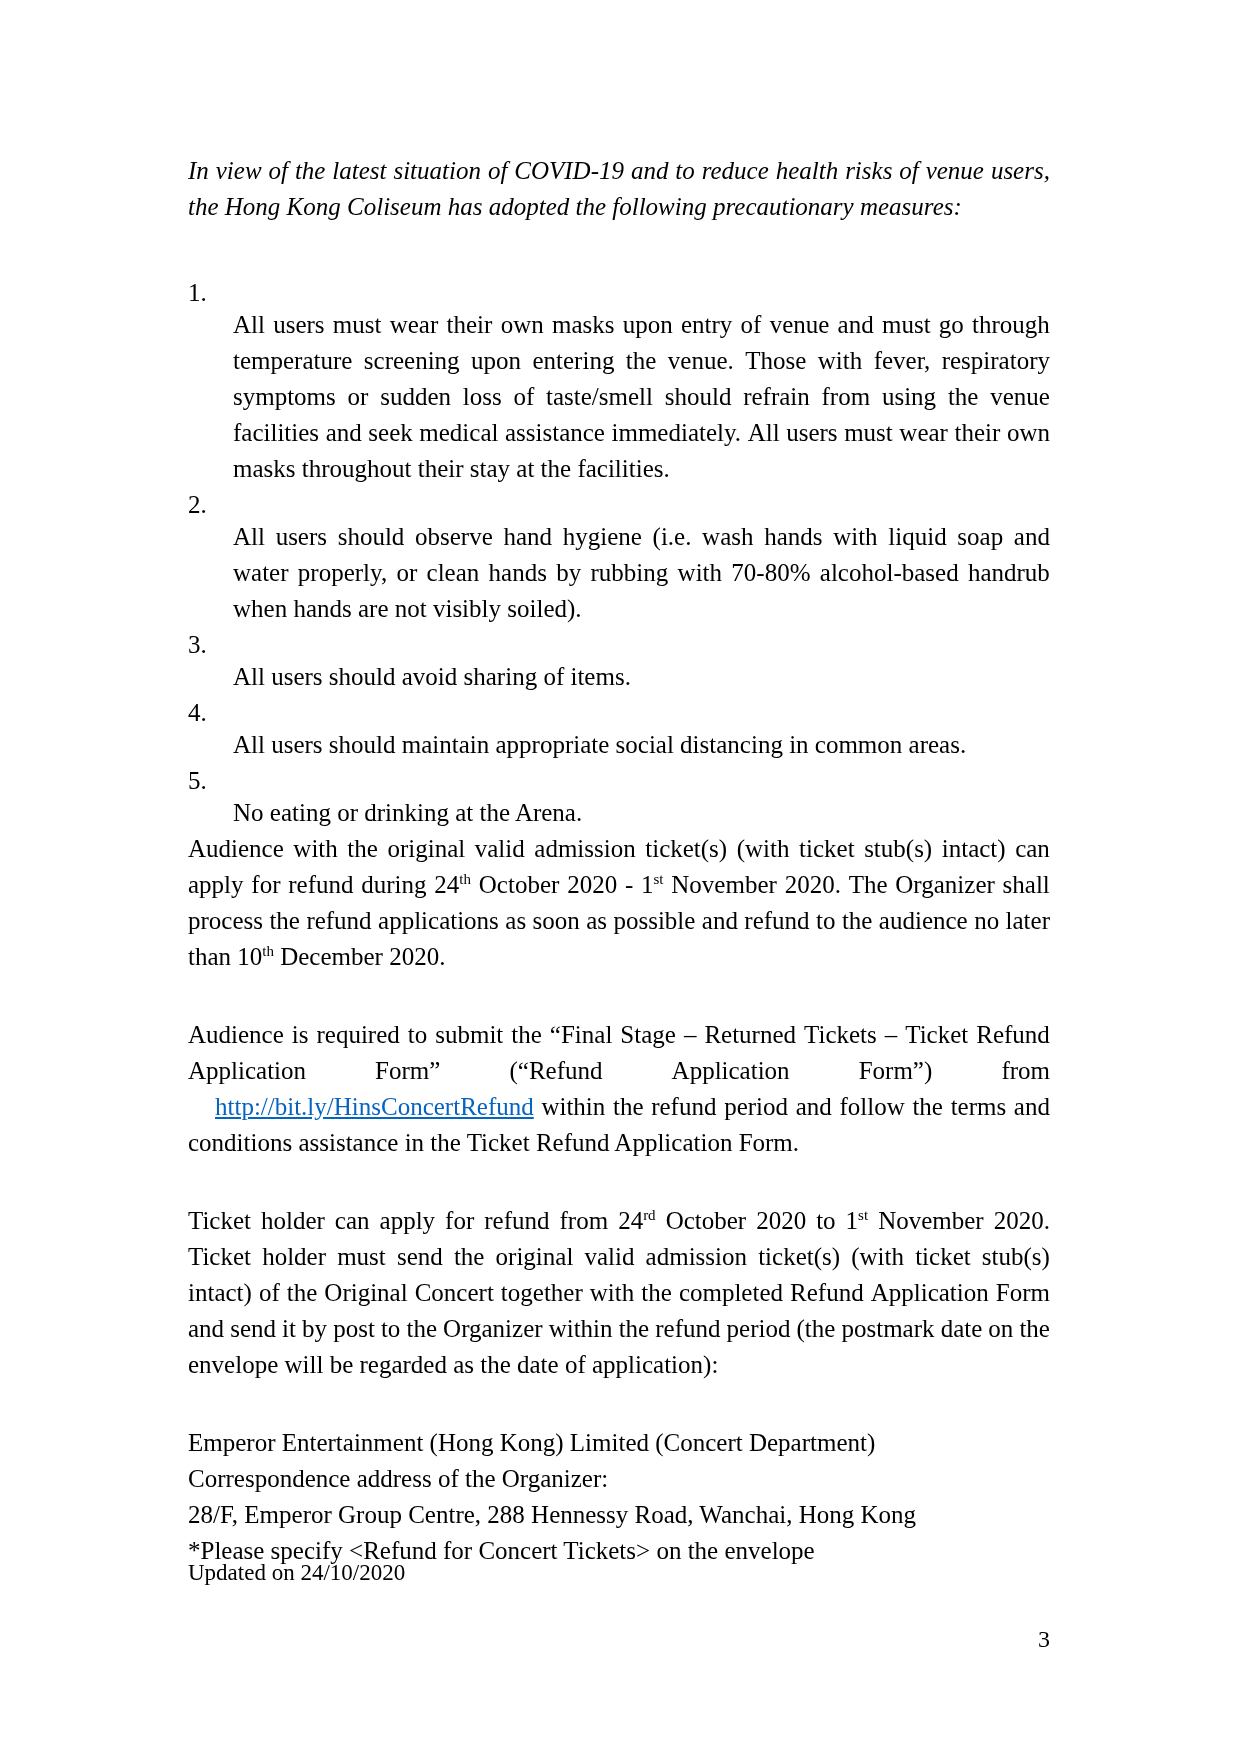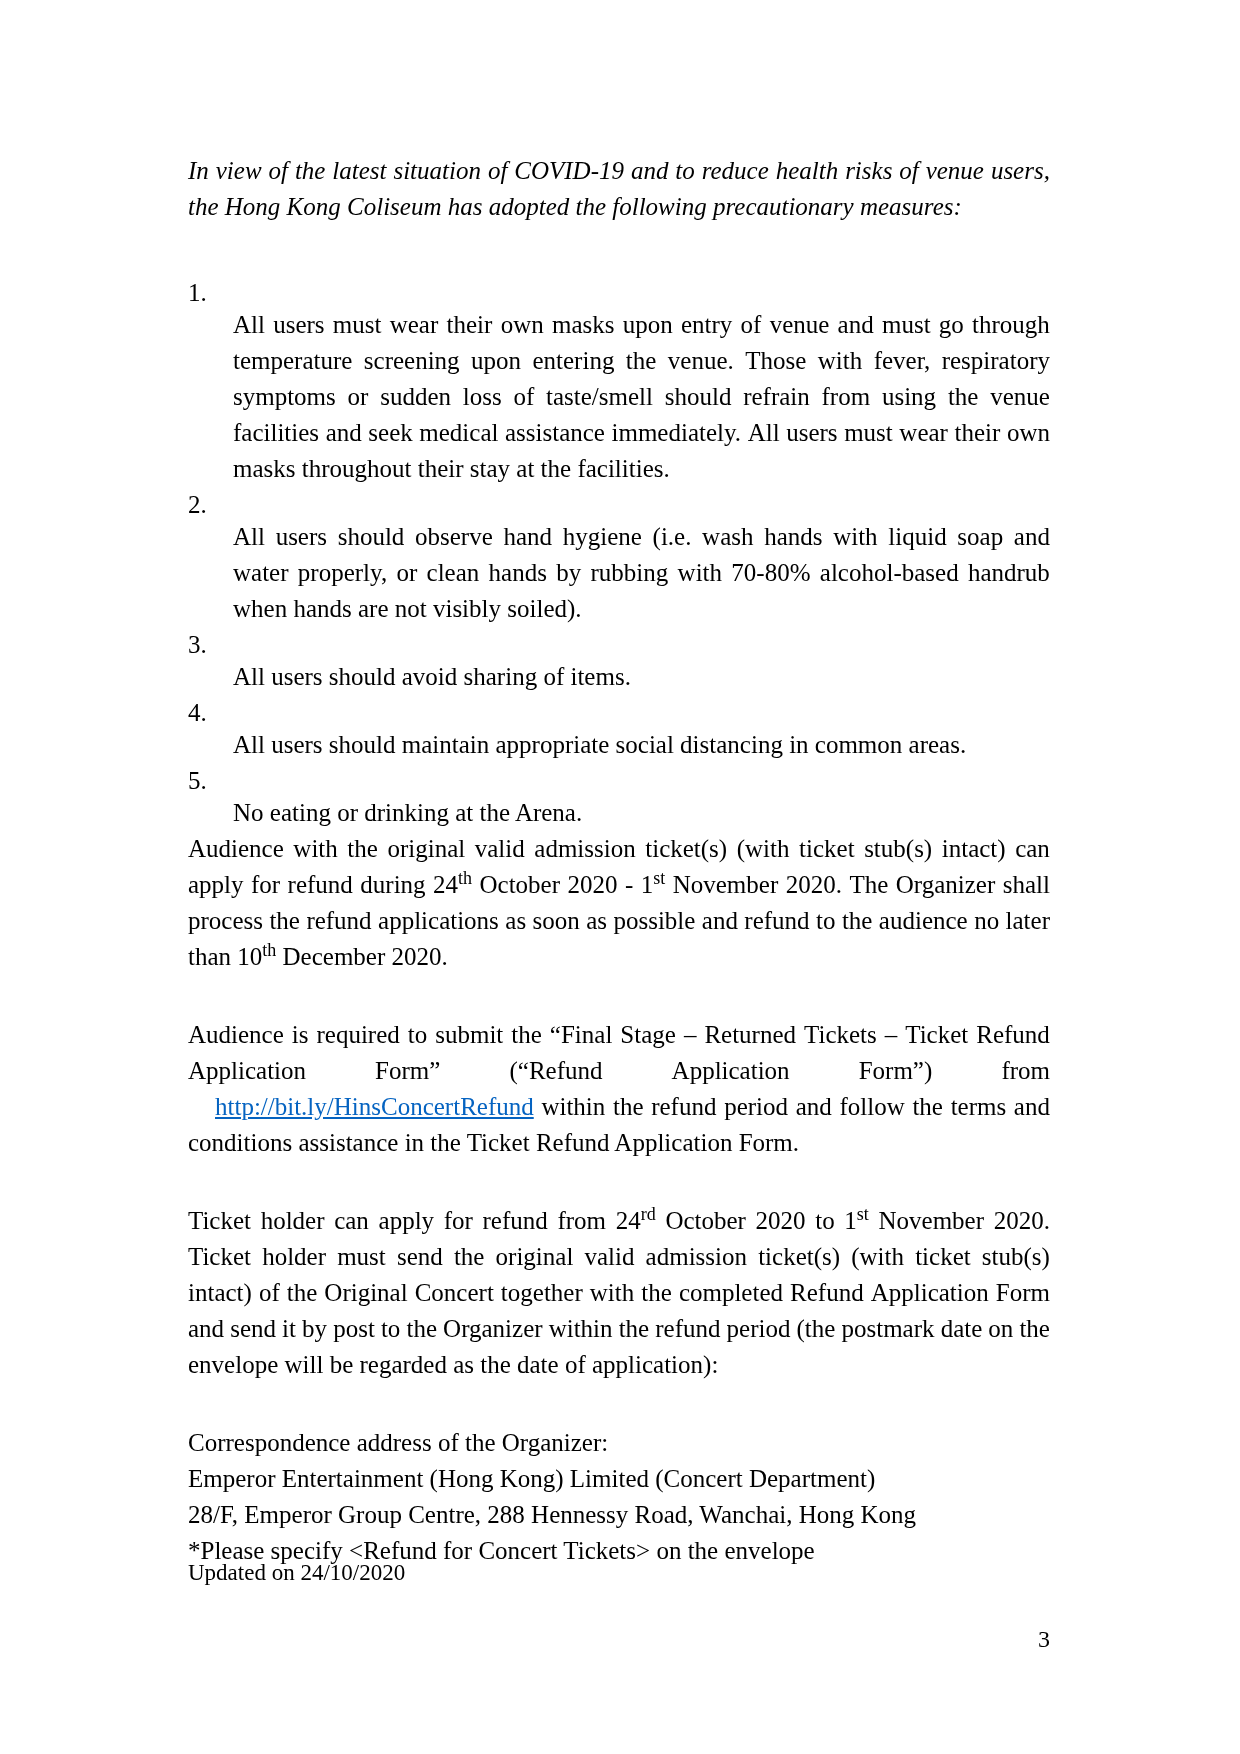--- a/index.html
+++ b/index.html
@@ -15,21 +15,21 @@
   }
   .content{
     position:absolute;
     left:188px;top:153px;
     width:862px;
   }
   .line{height:36px;white-space:nowrap;}
   
   .line.j{display:flex;justify-content:space-between;align-items:baseline;}
   .tok{white-space:pre;}
-  sup{font-size:18px;line-height:0;vertical-align:super;}
+  sup{font-size:15px;line-height:0;vertical-align:super;}
   a.link{color:var(--link-color,#0563C1);text-decoration:underline;cursor:pointer;margin-left:27px;}
   .para{margin:0 0 42px 0;}
   .intro{margin-bottom:50px;font-style:italic;}
   .plist{margin-bottom:0;}
   .list-item{display:flex;}
   .list-item .num{width:45px;flex:0 0 45px;}
   .list-item .item-body{flex:1;min-width:0;margin-top:32px;}
   .heading{font-weight:bold;margin-top:45px;margin-bottom:45px;height:36px;}
   .heading .label{display:inline-block;width:60px;}
   .address{margin-bottom:0;}
@@ -341,22 +341,22 @@
           <span class="tok">(the</span>
           <span class="tok">postmark</span>
           <span class="tok">date</span>
           <span class="tok">on</span>
           <span class="tok">the</span>
         </div>
         <div class="line">envelope will be regarded as the date of application):</div>
       </div>
 
     <div class="para address">
+        <div class="line">Emperor Entertainment (Hong Kong) Limited (Concert Department)</div>
         <div class="line">Correspondence address of the Organizer:</div>
-        <div class="line">Emperor Entertainment (Hong Kong) Limited (Concert Department)</div>
         <div class="line">28/F, Emperor Group Centre, 288 Hennessy Road, Wanchai, Hong Kong</div>
         <div class="line">*Please specify &lt;Refund for Concert Tickets&gt; on the envelope</div>
       </div>
 
   </div>
 
   <div class="page-number">3</div>
   <div class="updated">Updated on 24/10/2020</div>
 </div>
 

